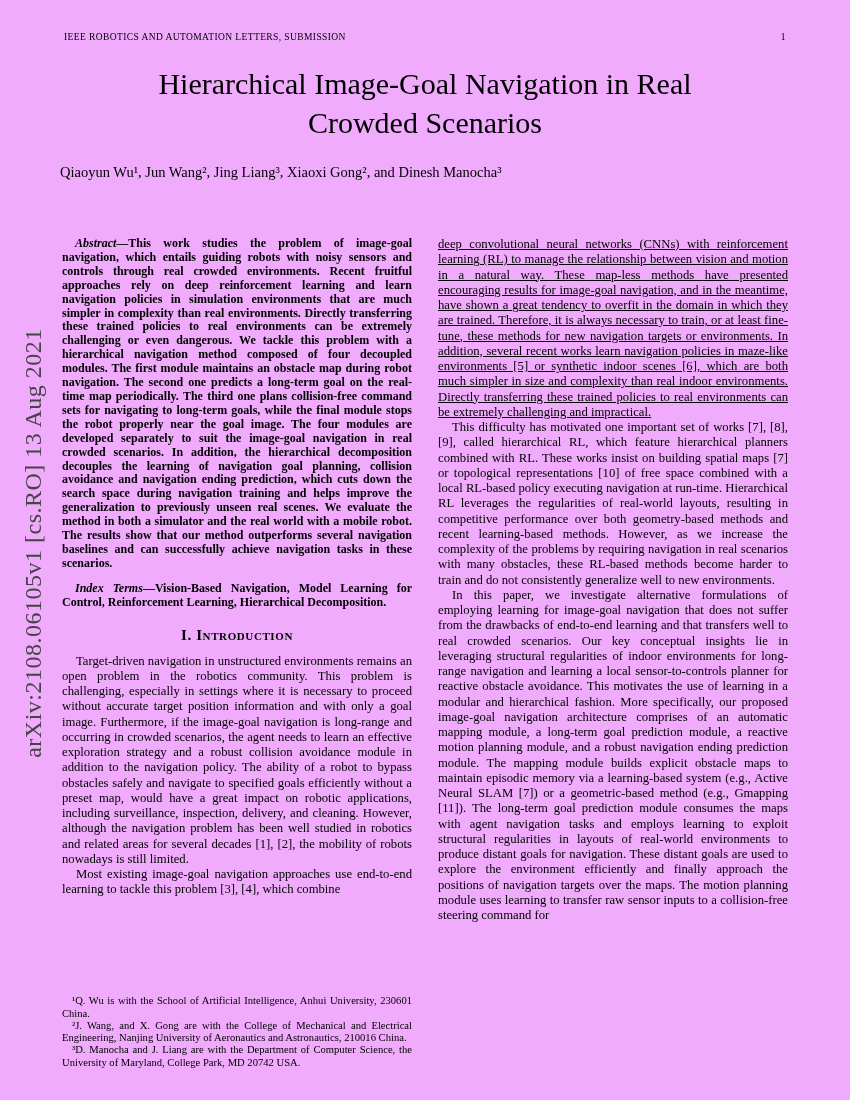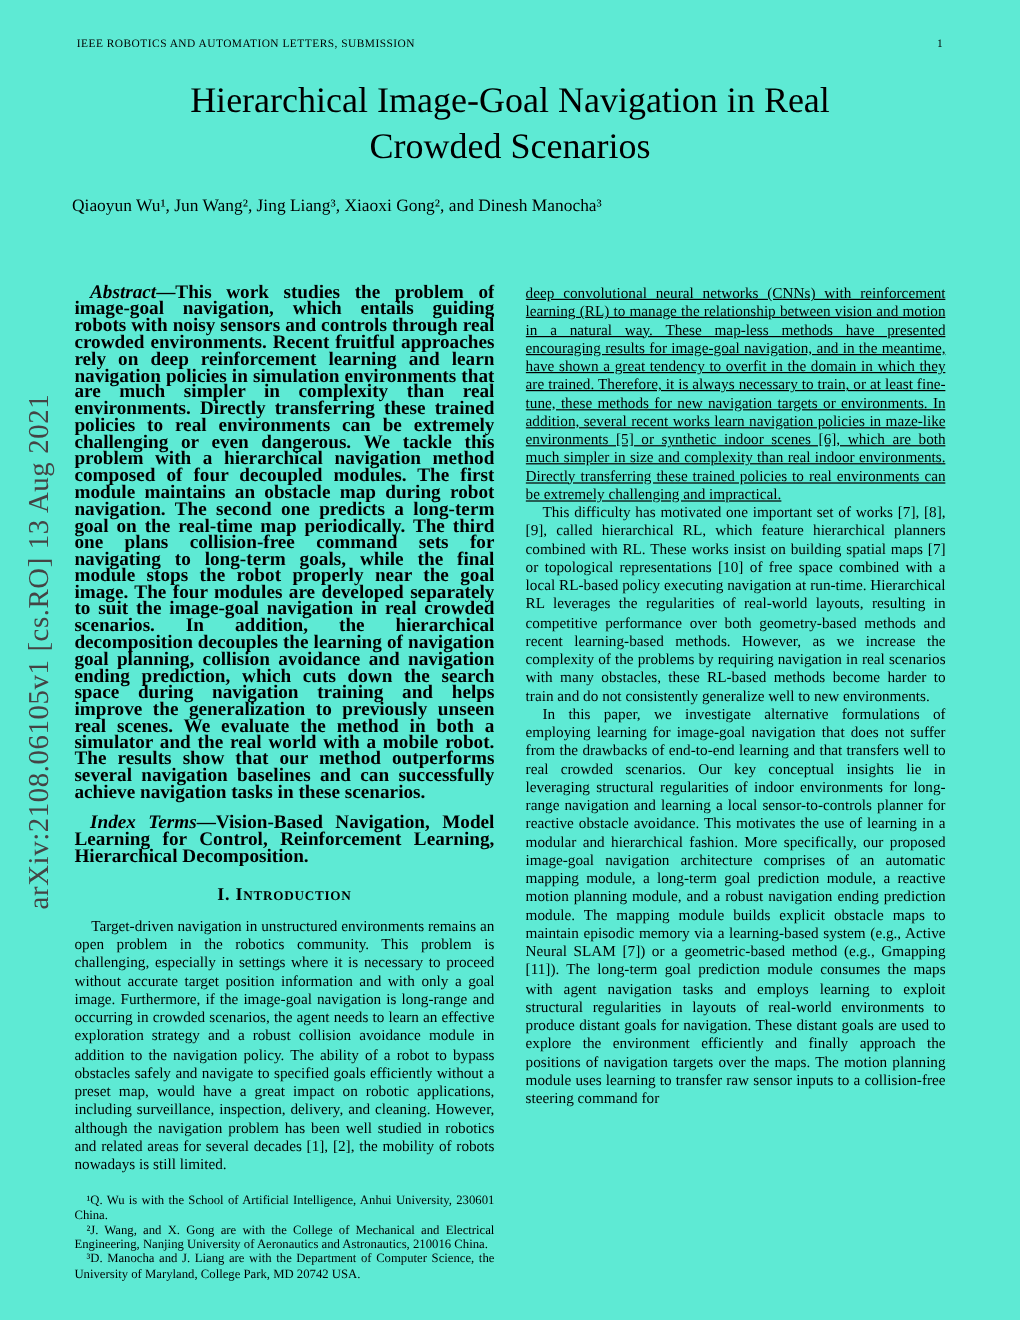--- a/index.html
+++ b/index.html
@@ -4,21 +4,21 @@
 <style>
   * { margin: 0; padding: 0; box-sizing: border-box; }
   html, body { background: #ffffff; }
   body {
     width: 850px; height: 1100px;
     position: relative;
     font-family: "Liberation Serif", "DejaVu Serif", serif;
     color: #000;
     overflow: hidden;
   }
-  .page { position: absolute; inset: 0; background: #5eead4; overflow: hidden; }
+  .page { position: absolute; inset: 0; background: #f0abfc; overflow: hidden; }
 
   .running-header {
     position: absolute; top: 32px; left: 64px; right: 64px;
     display: flex; justify-content: space-between;
     font-size: 9.5px; letter-spacing: 0.4px;
   }
 
   .arxiv-stamp {
     position: absolute;
     top: 528px; left: -225px; width: 520px; height: 30px;
@@ -45,21 +45,21 @@
   .columns {
     position: absolute; top: 237px; left: 62px;
     width: 726px; height: 832px;
     display: flex; gap: 26px;
     overflow: hidden;
   }
   .col { width: 350px; overflow: hidden; }
   .col.left { display: flex; flex-direction: column; }
 
   p.abstract, p.index-terms {
-    font-size: 16px; line-height: 13.9px;
+    font-size: 12px; line-height: 13.9px;
     font-weight: bold;
     text-align: justify;
     text-indent: 13px;
   }
   p.index-terms { margin-top: 11px; }
   .lead-italic { font-style: italic; font-weight: bold; }
 
   h2.section {
     text-align: center;
     font-size: 15px; font-weight: 700;
@@ -110,20 +110,21 @@
       <p class="abstract">
         <span class="lead-italic">Abstract</span><span>—This work studies the problem of image-goal navigation, which entails guiding robots with noisy sensors and controls through real crowded environments. Recent fruitful approaches rely on deep reinforcement learning and learn navigation policies in simulation environments that are much simpler in complexity than real environments. Directly transferring these trained policies to real environments can be extremely challenging or even dangerous. We tackle this problem with a hierarchical navigation method composed of four decoupled modules. The first module maintains an obstacle map during robot navigation. The second one predicts a long-term goal on the real-time map periodically. The third one plans collision-free command sets for navigating to long-term goals, while the final module stops the robot properly near the goal image. The four modules are developed separately to suit the image-goal navigation in real crowded scenarios. In addition, the hierarchical decomposition decouples the learning of navigation goal planning, collision avoidance and navigation ending prediction, which cuts down the search space during navigation training and helps improve the generalization to previously unseen real scenes. We evaluate the method in both a simulator and the real world with a mobile robot. The results show that our method outperforms several navigation baselines and can successfully achieve navigation tasks in these scenarios.</span>
       </p>
       <p class="index-terms">
         <span class="lead-italic">Index Terms</span><span>—Vision-Based Navigation, Model Learning for Control, Reinforcement Learning, Hierarchical Decomposition.</span>
       </p>
 
       <h2 class="section">I. Introduction</h2>
 
       <p class="body">Target-driven navigation in unstructured environments remains an open problem in the robotics community. This problem is challenging, especially in settings where it is necessary to proceed without accurate target position information and with only a goal image. Furthermore, if the image-goal navigation is long-range and occurring in crowded scenarios, the agent needs to learn an effective exploration strategy and a robust collision avoidance module in addition to the navigation policy. The ability of a robot to bypass obstacles safely and navigate to specified goals efficiently without a preset map, would have a great impact on robotic applications, including surveillance, inspection, delivery, and cleaning. However, although the navigation problem has been well studied in robotics and related areas for several decades [1], [2], the mobility of robots nowadays is still limited.</p>
+      <p class="body">Most existing image-goal navigation approaches use end-to-end learning to tackle this problem [3], [4], which combine</p>
 
       <div class="footnotes">
         <p>¹Q. Wu is with the School of Artificial Intelligence, Anhui University, 230601 China.</p>
         <p>²J. Wang, and X. Gong are with the College of Mechanical and Electrical Engineering, Nanjing University of Aeronautics and Astronautics, 210016 China.</p>
         <p>³D. Manocha and J. Liang are with the Department of Computer Science, the University of Maryland, College Park, MD 20742 USA.</p>
       </div>
     </div>
 
     <div class="col right">
       <p class="body noindent">deep convolutional neural networks (CNNs) with reinforcement learning (RL) to manage the relationship between vision and motion in a natural way. These map-less methods have presented encouraging results for image-goal navigation, and in the meantime, have shown a great tendency to overfit in the domain in which they are trained. Therefore, it is always necessary to train, or at least fine-tune, these methods for new navigation targets or environments. In addition, several recent works learn navigation policies in maze-like environments [5] or synthetic indoor scenes [6], which are both much simpler in size and complexity than real indoor environments. Directly transferring these trained policies to real environments can be extremely challenging and impractical.</p>

